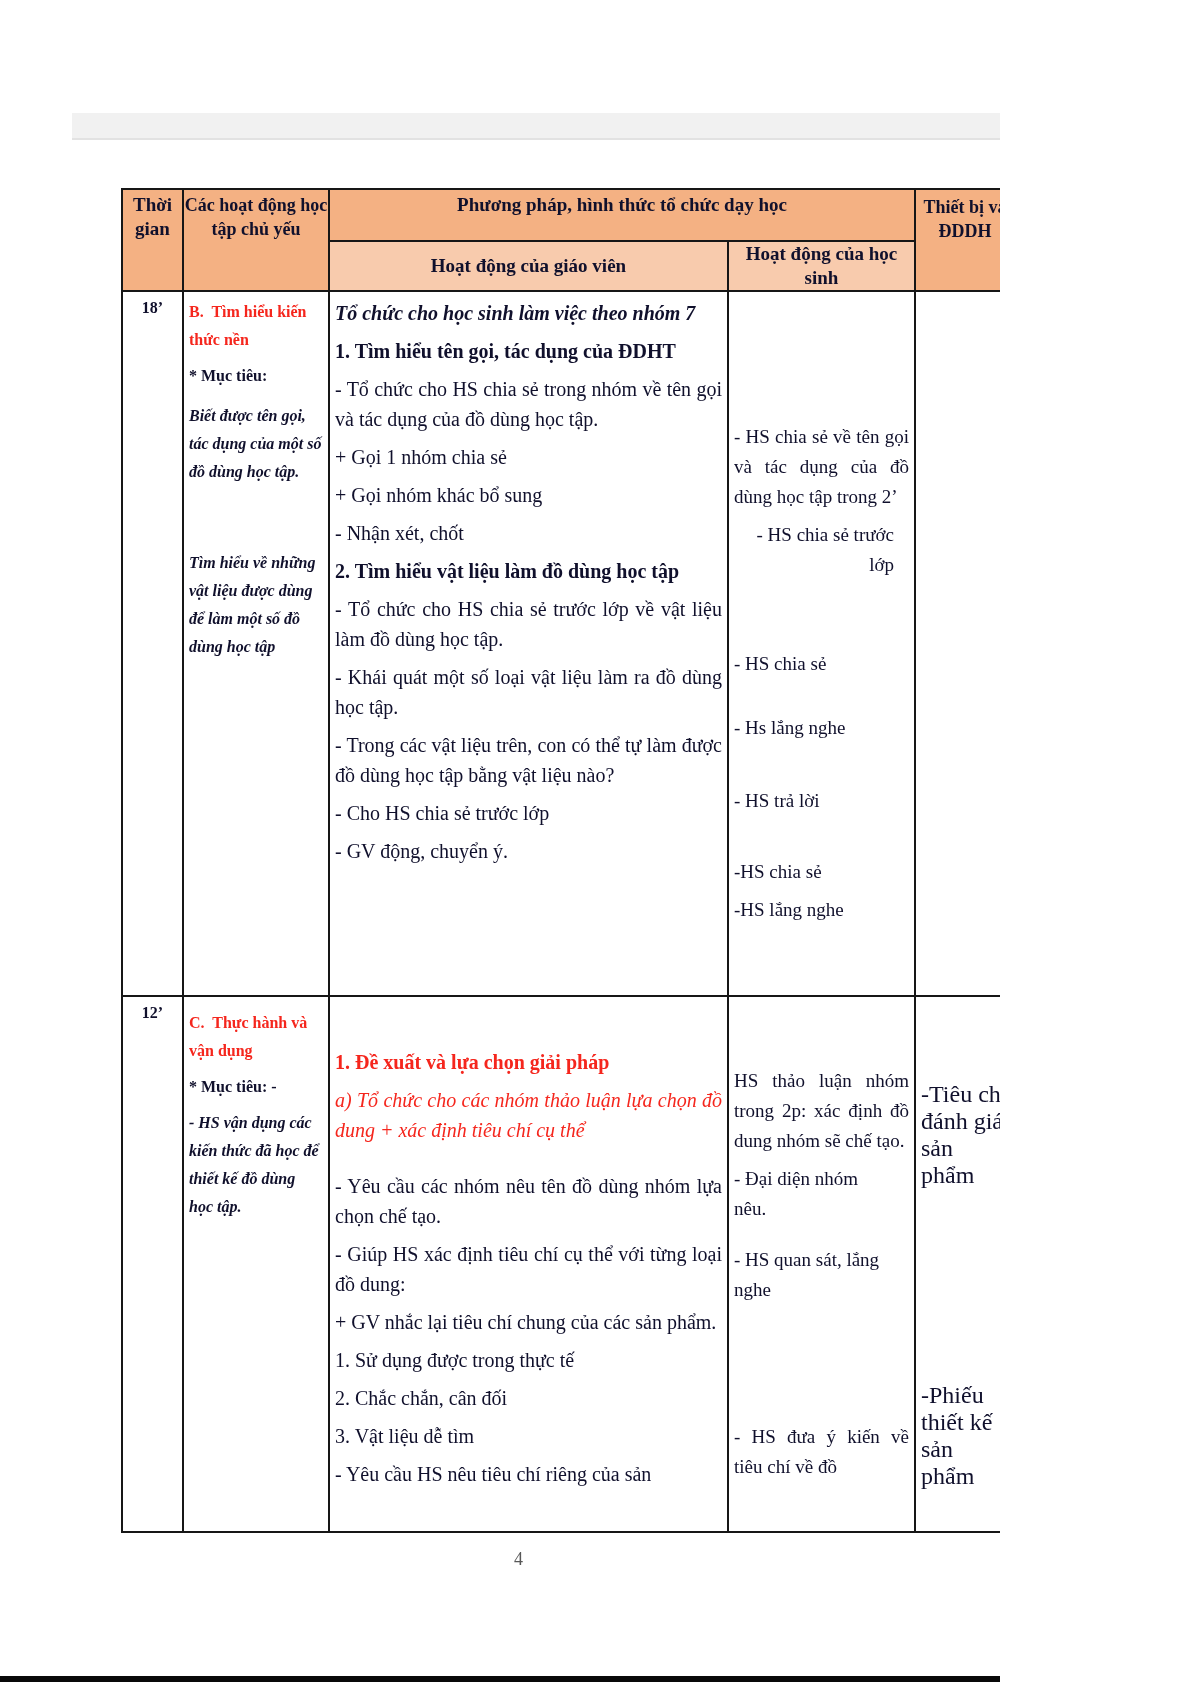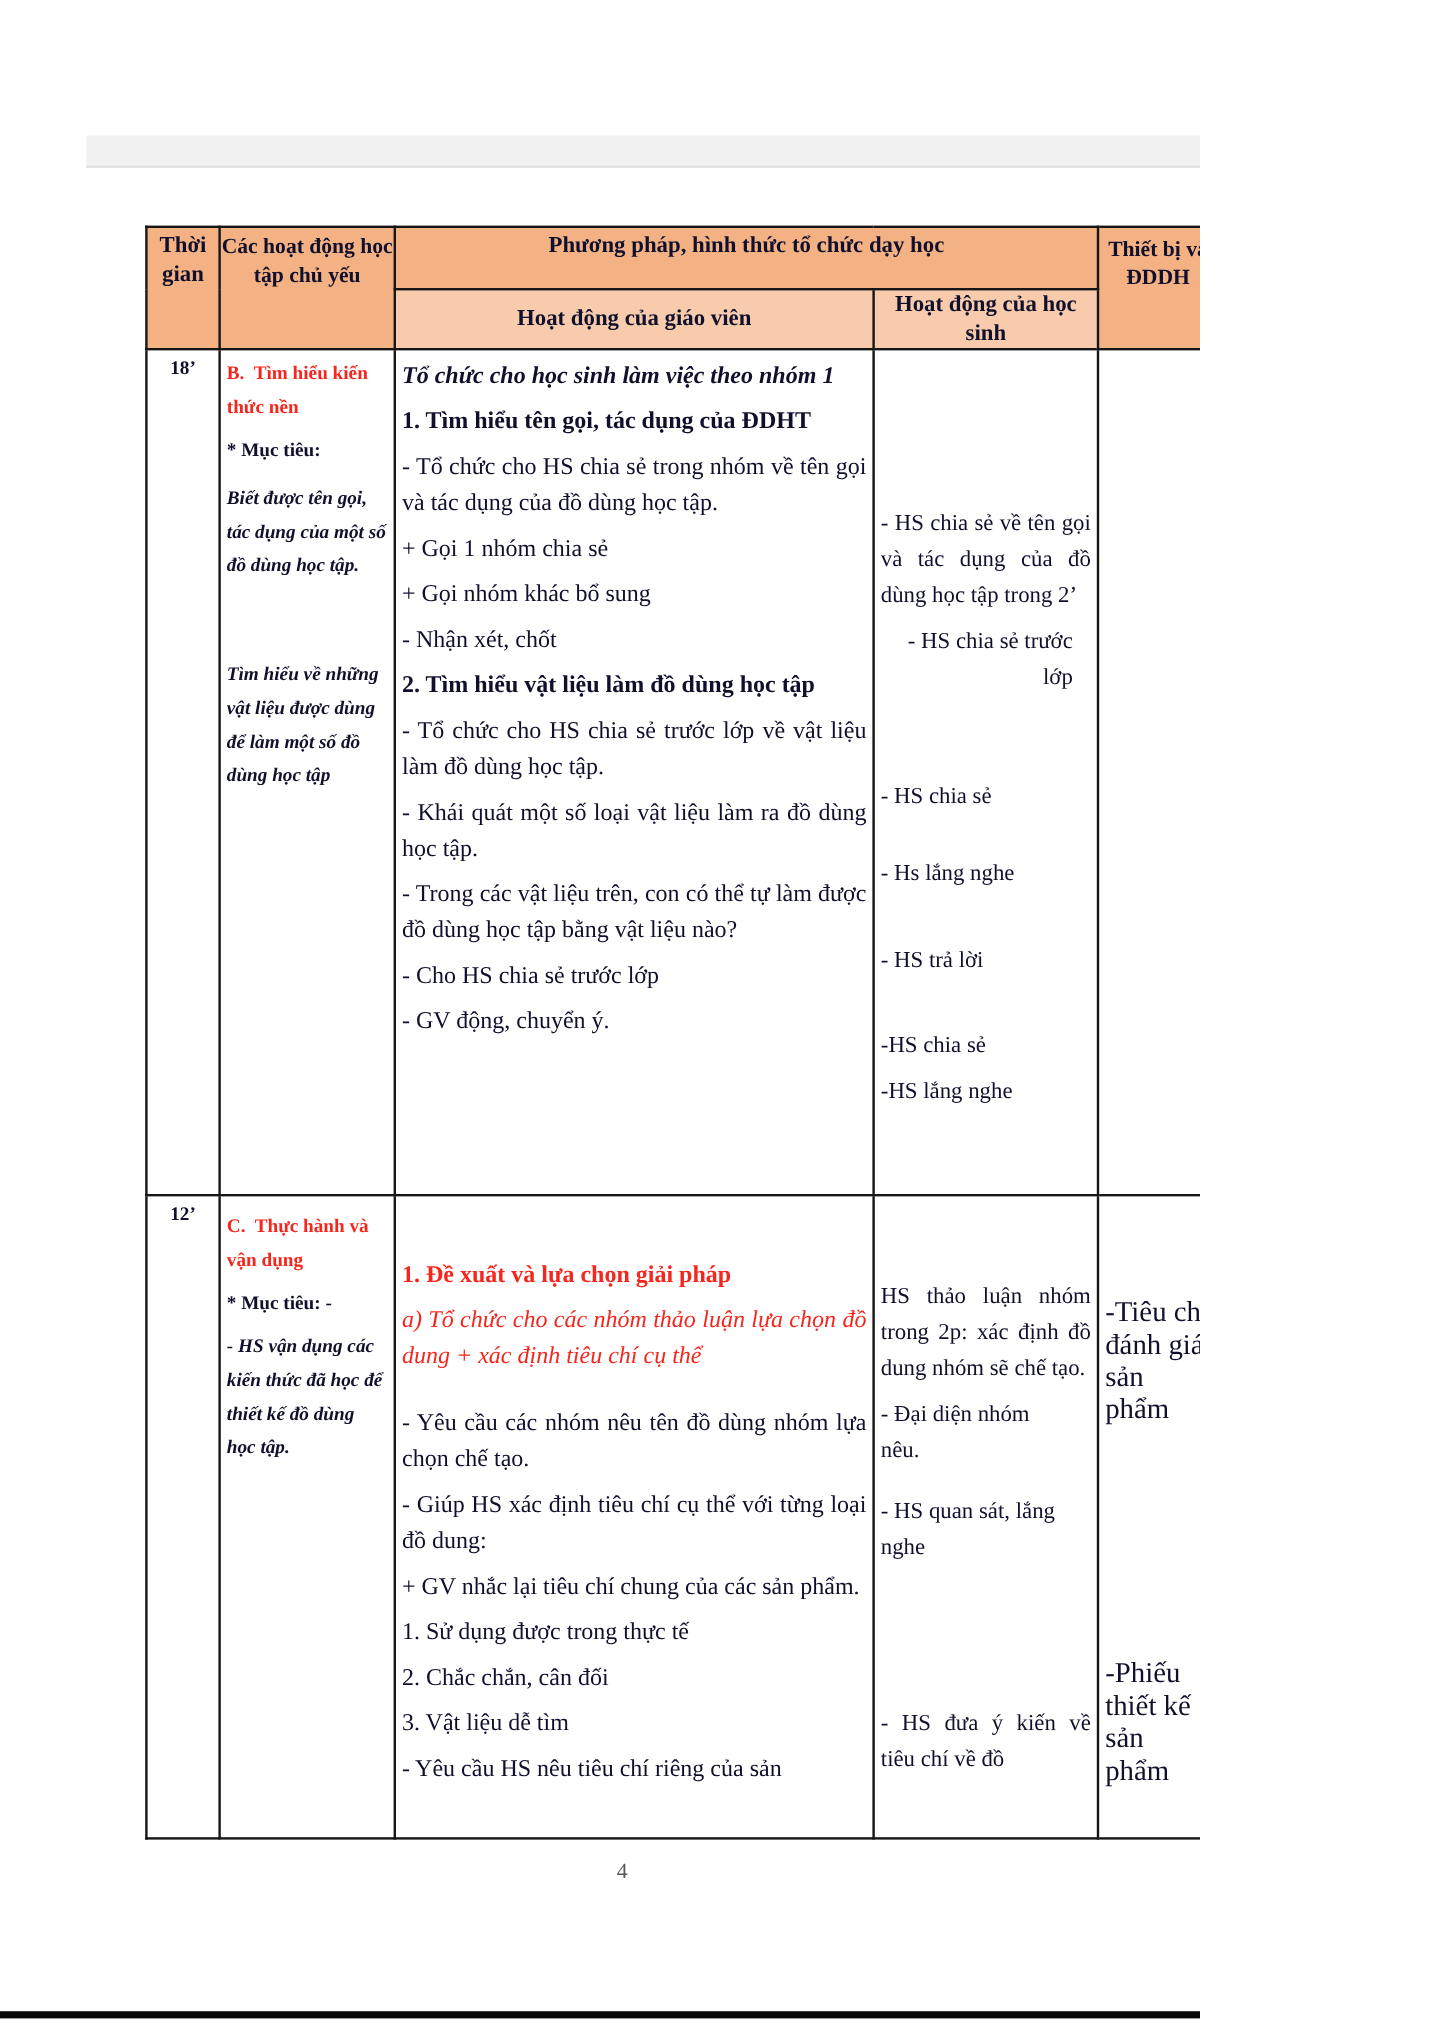--- a/index.html
+++ b/index.html
@@ -82,21 +82,21 @@
         <div class="cc h1 c2">
           <p class="b red pre">B.  Tìm hiểu kiến thức nền</p>
           <p class="b">* Mục tiêu:</p>
           <p class="bi" style="margin-top:12px;">Biết được tên gọi, tác dụng của một số đồ dùng học tập.</p>
           <p class="bi" style="margin-top:63px;">Tìm hiểu về những vật liệu được dùng để làm một số đồ dùng học tập</p>
         </div>
       </td>
 
       <td>
         <div class="cc h1 c3">
-          <p class="bi j">Tổ chức cho học sinh làm việc theo nhóm 1</p>
+          <p class="bi j">Tổ chức cho học sinh làm việc theo nhóm 7</p>
           <p class="b">1. Tìm hiểu tên gọi, tác dụng của ĐDHT</p>
           <p class="j">- Tổ chức cho HS chia sẻ trong nhóm về tên gọi và tác dụng của đồ dùng học tập.</p>
           <p>+ Gọi 1 nhóm chia sẻ</p>
           <p>+ Gọi nhóm khác bổ sung</p>
           <p>- Nhận xét, chốt</p>
           <p class="b">2. Tìm hiểu vật liệu làm đồ dùng học tập</p>
           <p class="j">- Tổ chức cho HS chia sẻ trước lớp về vật liệu làm đồ dùng học tập.</p>
           <p class="j">- Khái quát một số loại vật liệu làm ra đồ dùng học tập.</p>
           <p class="j">- Trong các vật liệu trên, con có thể tự làm được đồ dùng học tập bằng vật liệu nào?</p>
           <p>- Cho HS chia sẻ trước lớp</p>

